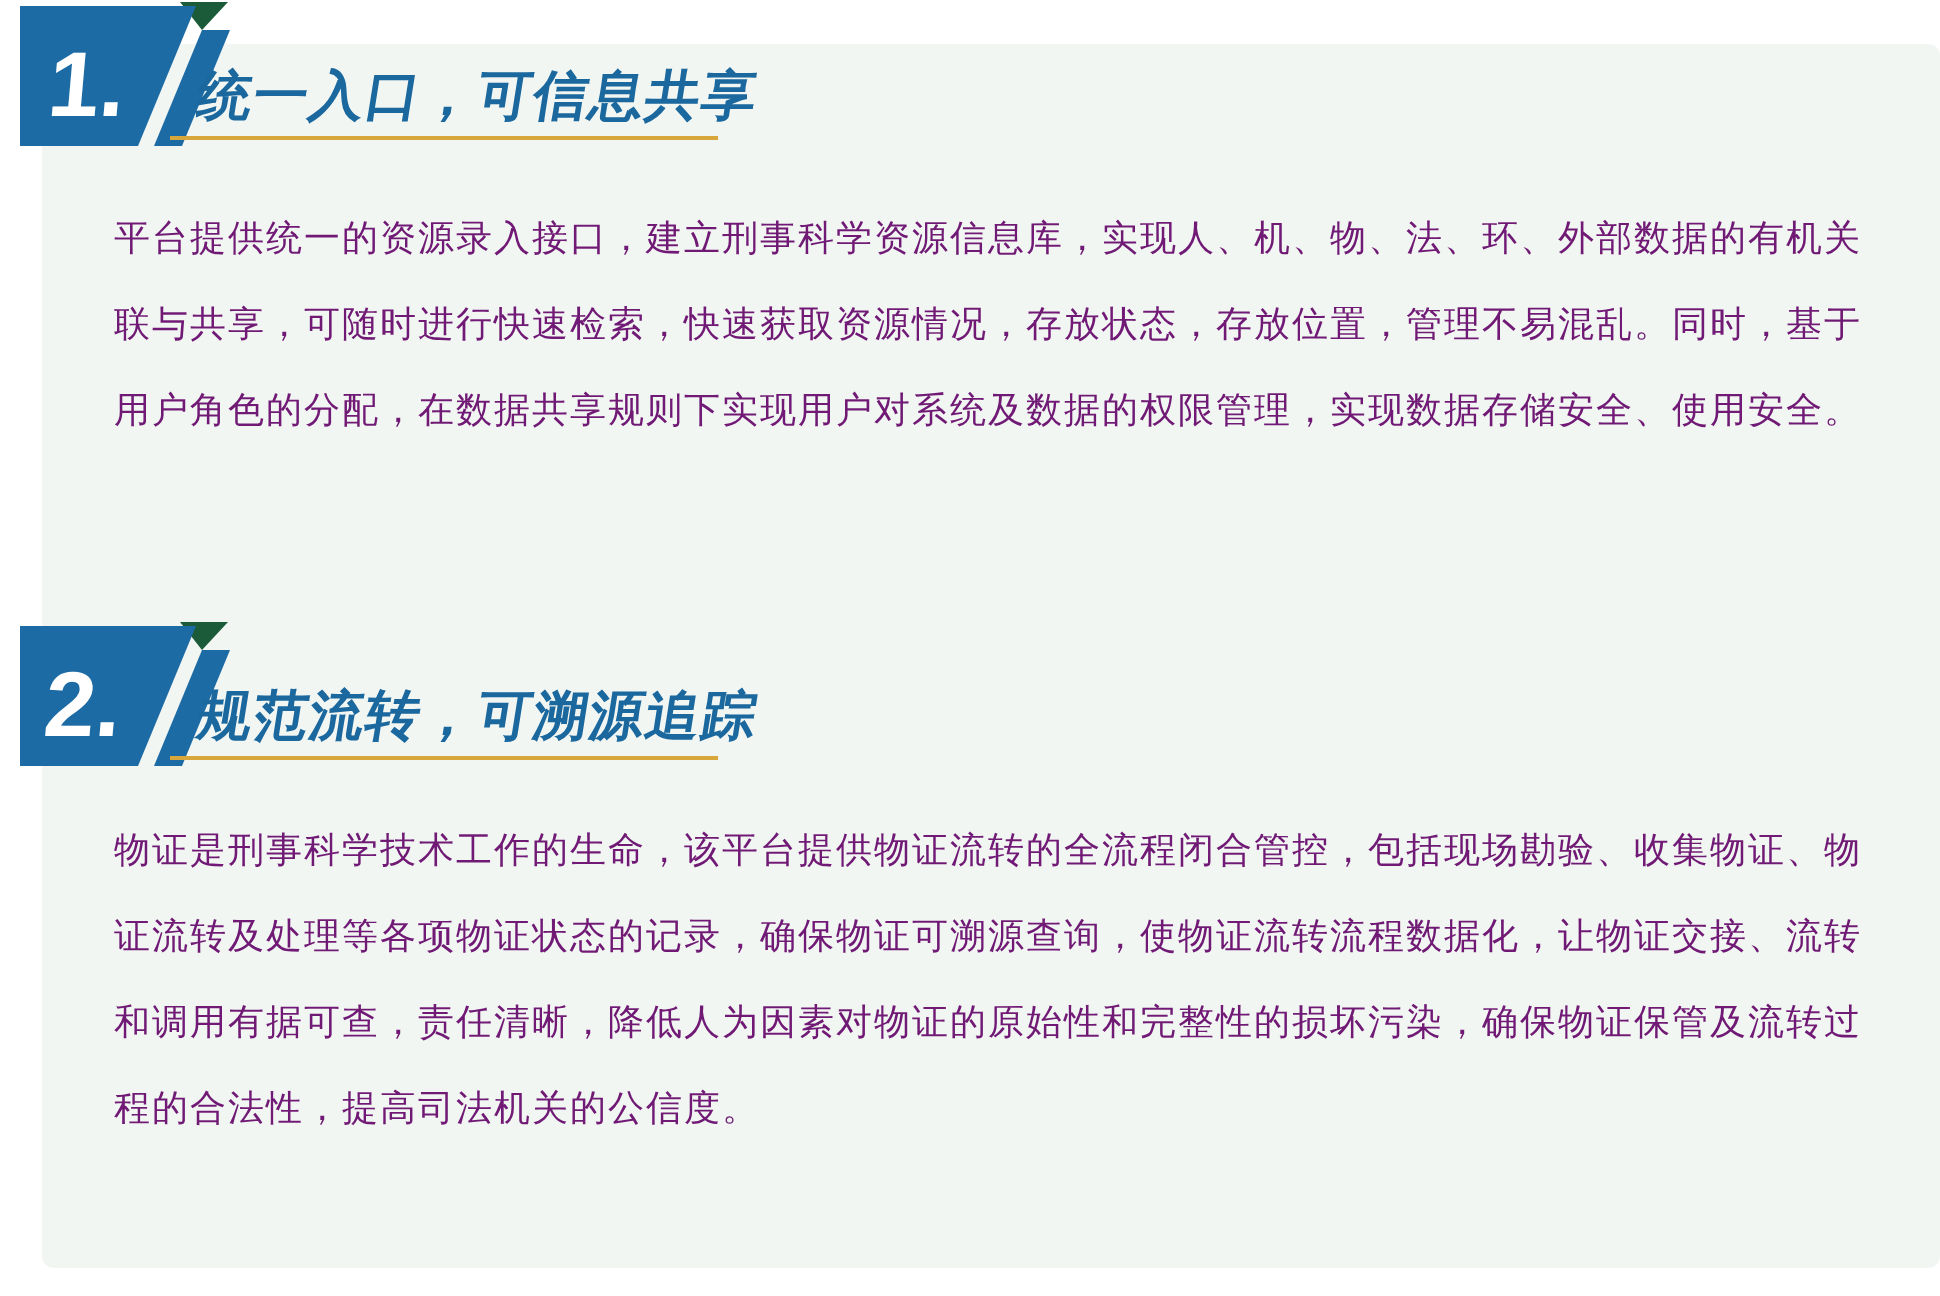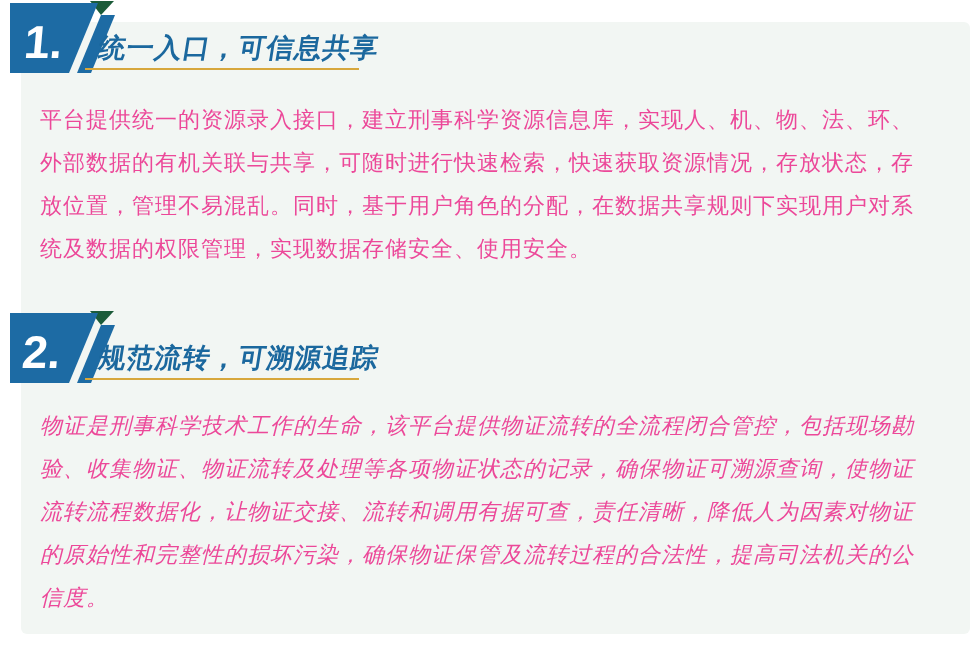--- a/index.html
+++ b/index.html
@@ -19,27 +19,27 @@
   .heading{
     position:absolute;left:99px;top:30px;
     font-size:27px;font-weight:bold;color:#1b689e;
     transform:skewX(-9deg);letter-spacing:1px;white-space:nowrap;
   }
   .underline{
     position:absolute;left:85px;top:68px;width:274px;height:2px;
     background:#d7a73c;
   }
   .body-text{
-    position:absolute;left:40px;width:874px;
-    font-size:22px;line-height:43px;color:#ec4899;
+    position:absolute;left:57px;width:874px;
+    font-size:18px;line-height:43px;color:#701a75;
     letter-spacing:1px;
     text-align:justify;text-justify:inter-ideograph;
   }
   .section-1 .body-text{top:98px;}
-  .section-2 .body-text{top:94px;font-style:italic;}
+  .section-2 .body-text{top:94px;}
   .badge-number{
     font-weight:bold;fill:#ffffff;font-size:46px;
     font-family:"Liberation Sans","DejaVu Sans",sans-serif;
   }
 </style>
 </head>
 <body>
 
 <div class="panel"></div>
 

